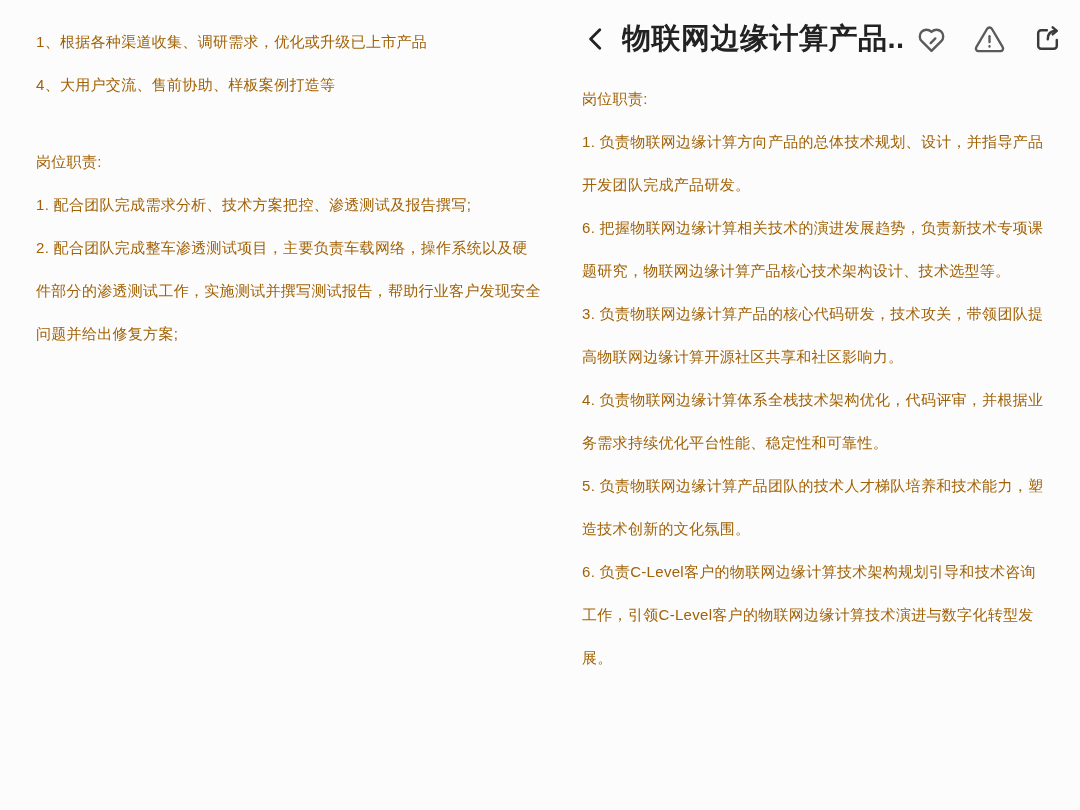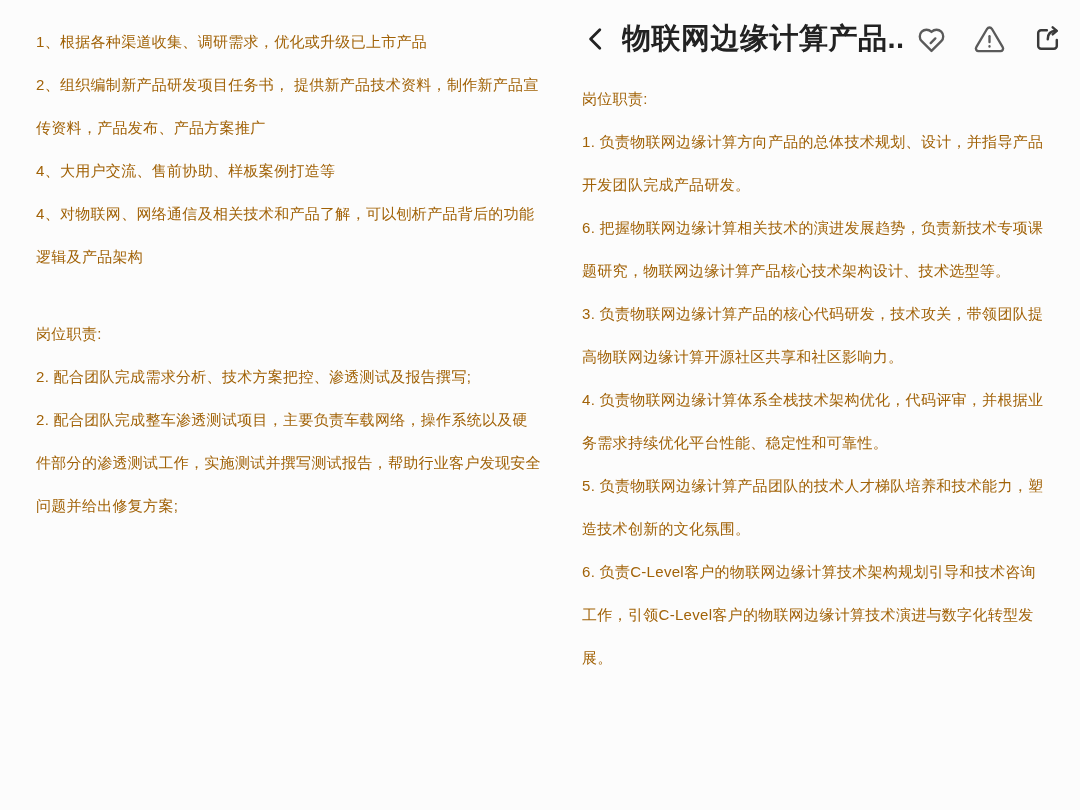--- a/index.html
+++ b/index.html
@@ -50,28 +50,26 @@
 </style>
 </head>
 <body>
 
 <div class="page">
 
   <section class="pane left">
     <div>
 
     <p class="para">1、根据各种渠道收集、调研需求，优化或升级已上市产品</p>
-        <p class="para">2、组织编制新产品研发项目任务书， 提供新产品技术资料，制作新产品宣传资料，产品发布、产品方案推广</p>
         <p class="para">4、大用户交流、售前协助、样板案例打造等</p>
-        <p class="para">4、对物联网、网络通信及相关技术和产品了解，可以刨析产品背后的功能逻辑及产品架构</p>
       </div>
     <p class="para left-section-title">岗位职责:</p>
     <div>
 
-    <p class="para">2. 配合团队完成需求分析、技术方案把控、渗透测试及报告撰写;</p>
+    <p class="para">1. 配合团队完成需求分析、技术方案把控、渗透测试及报告撰写;</p>
         <p class="para">2. 配合团队完成整车渗透测试项目，主要负责车载网络，操作系统以及硬件部分的渗透测试工作，实施测试并撰写测试报告，帮助行业客户发现安全问题并给出修复方案;</p>
       </div>
   </section>
 
   <section class="pane right">
     <header class="nav">
       <button class="icon-btn back-btn">
         <svg width="26" height="32" viewBox="0 0 24 24" fill="none" stroke="#222222" stroke-width="2.6" stroke-linecap="round" stroke-linejoin="round">
           <polyline points="15.5 3.5 7 12 15.5 20.5"></polyline>
         </svg>

